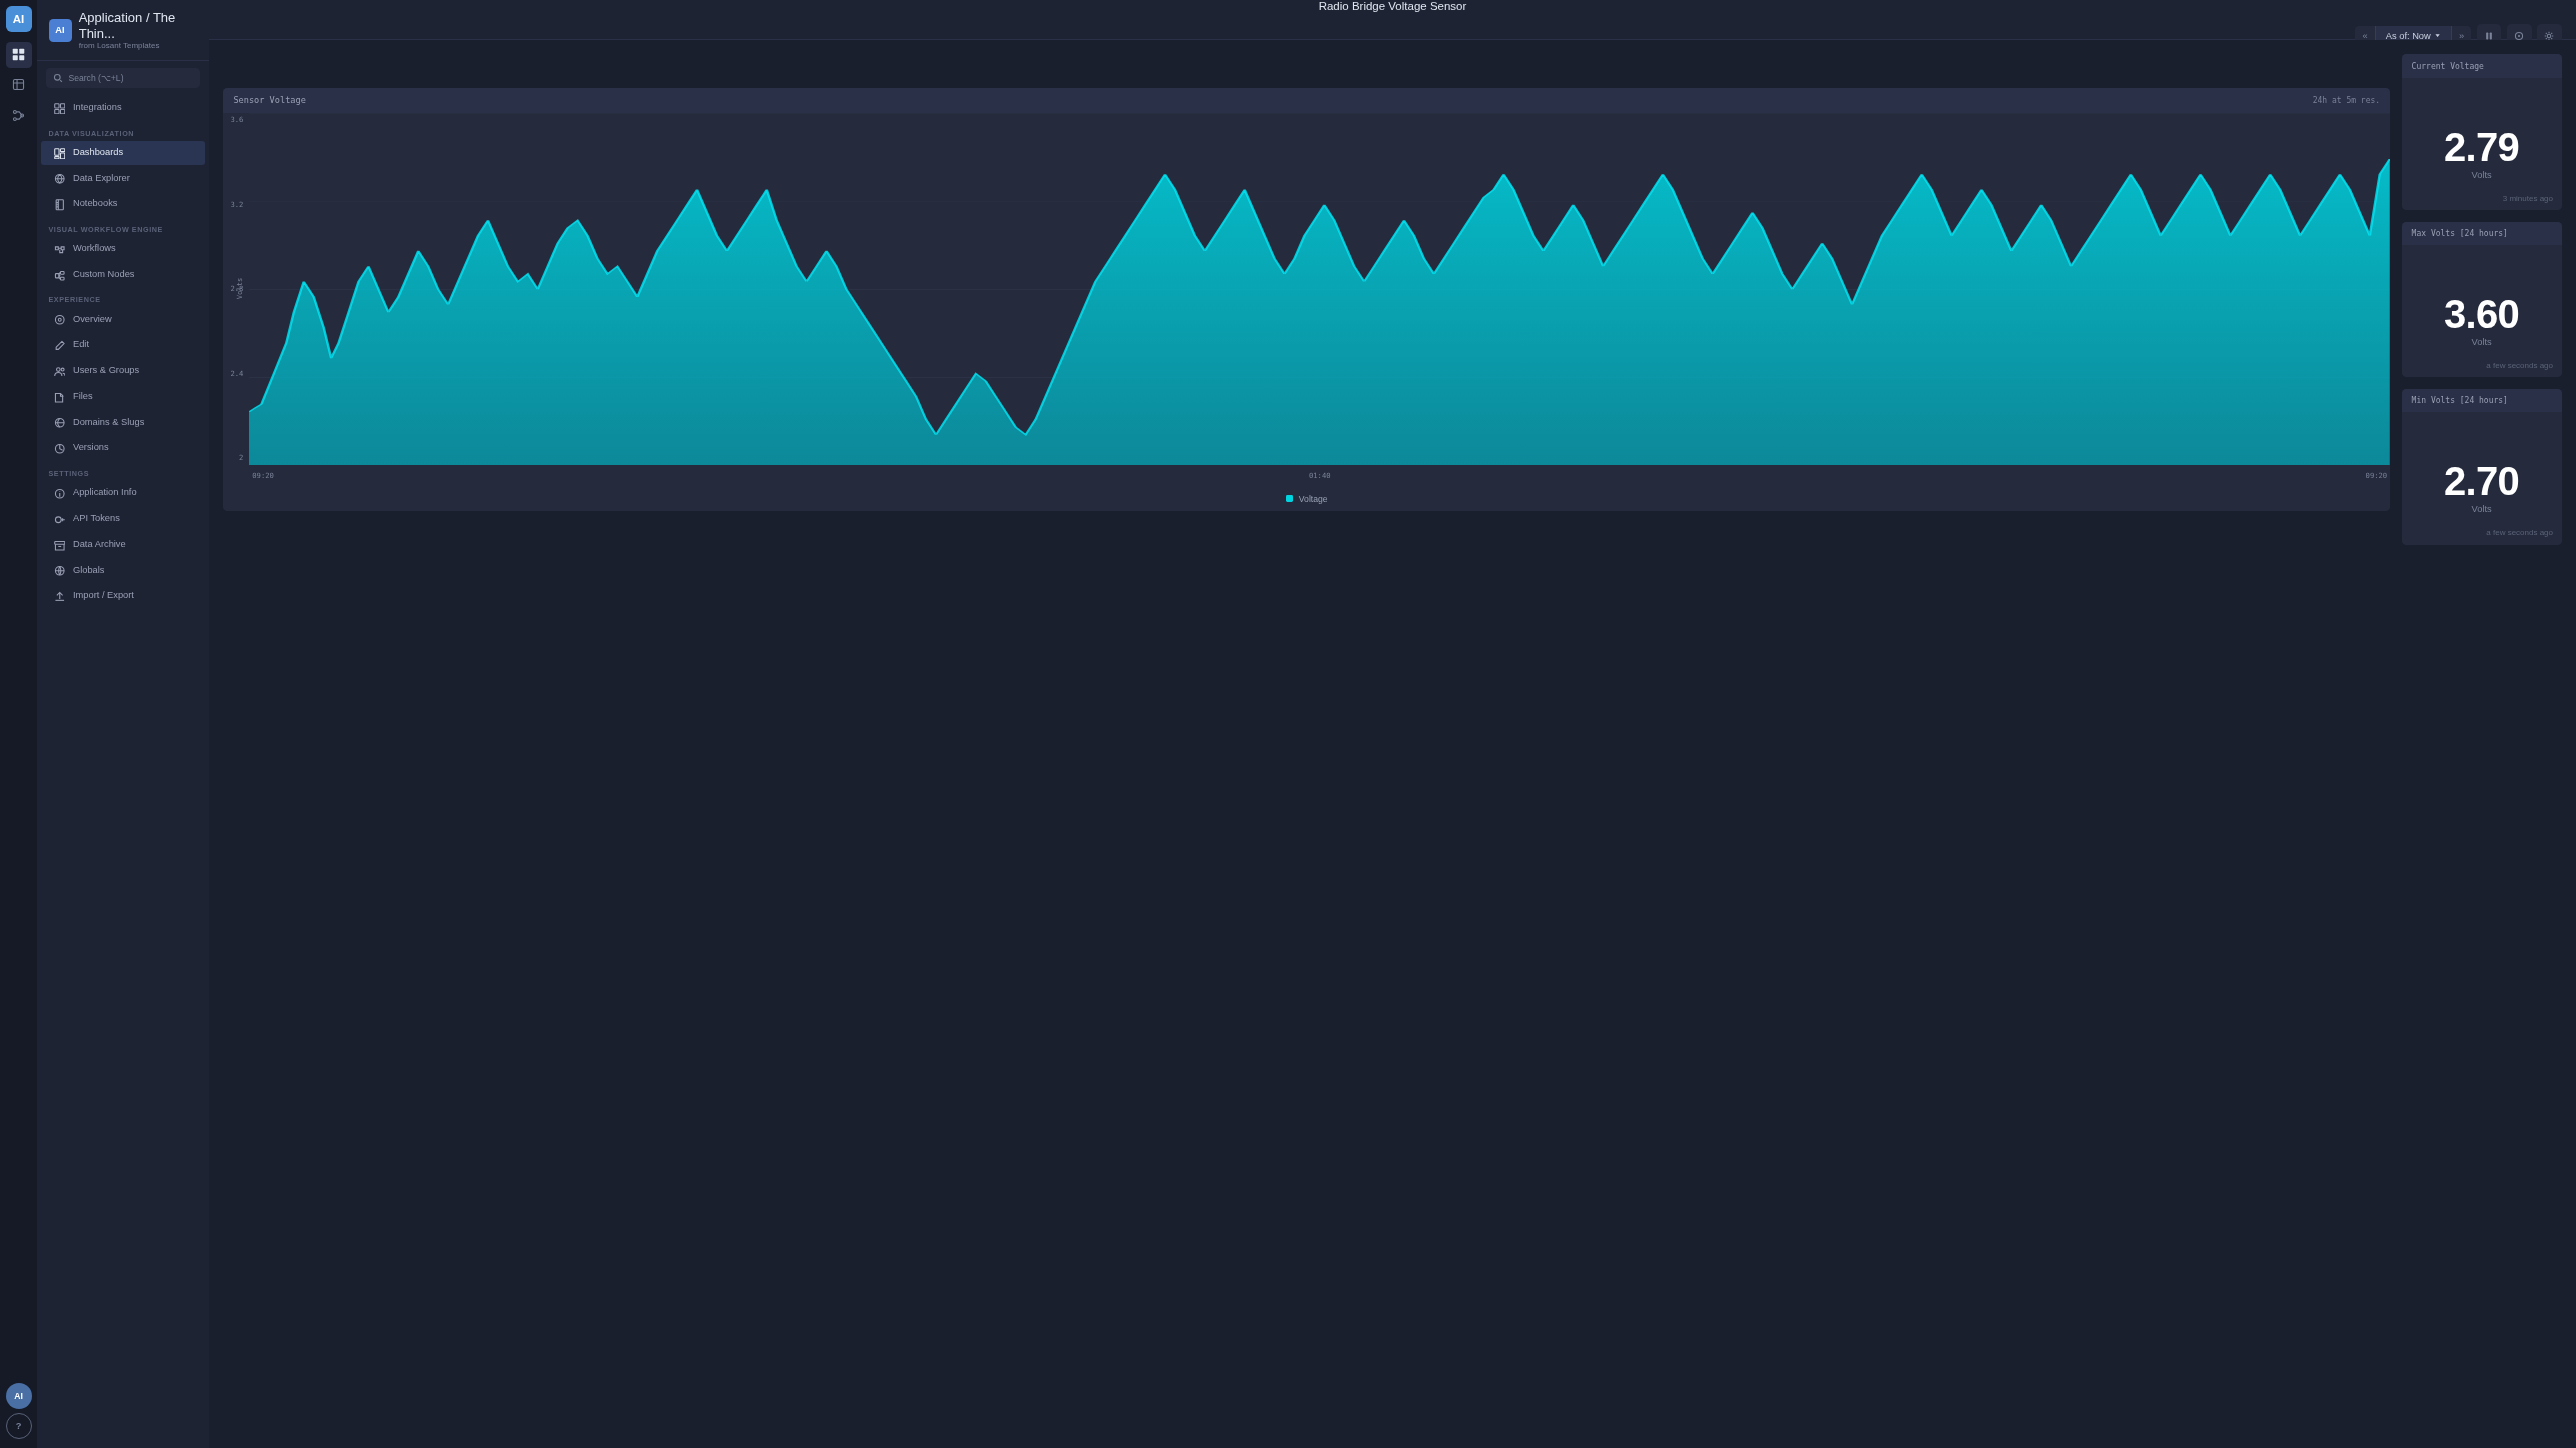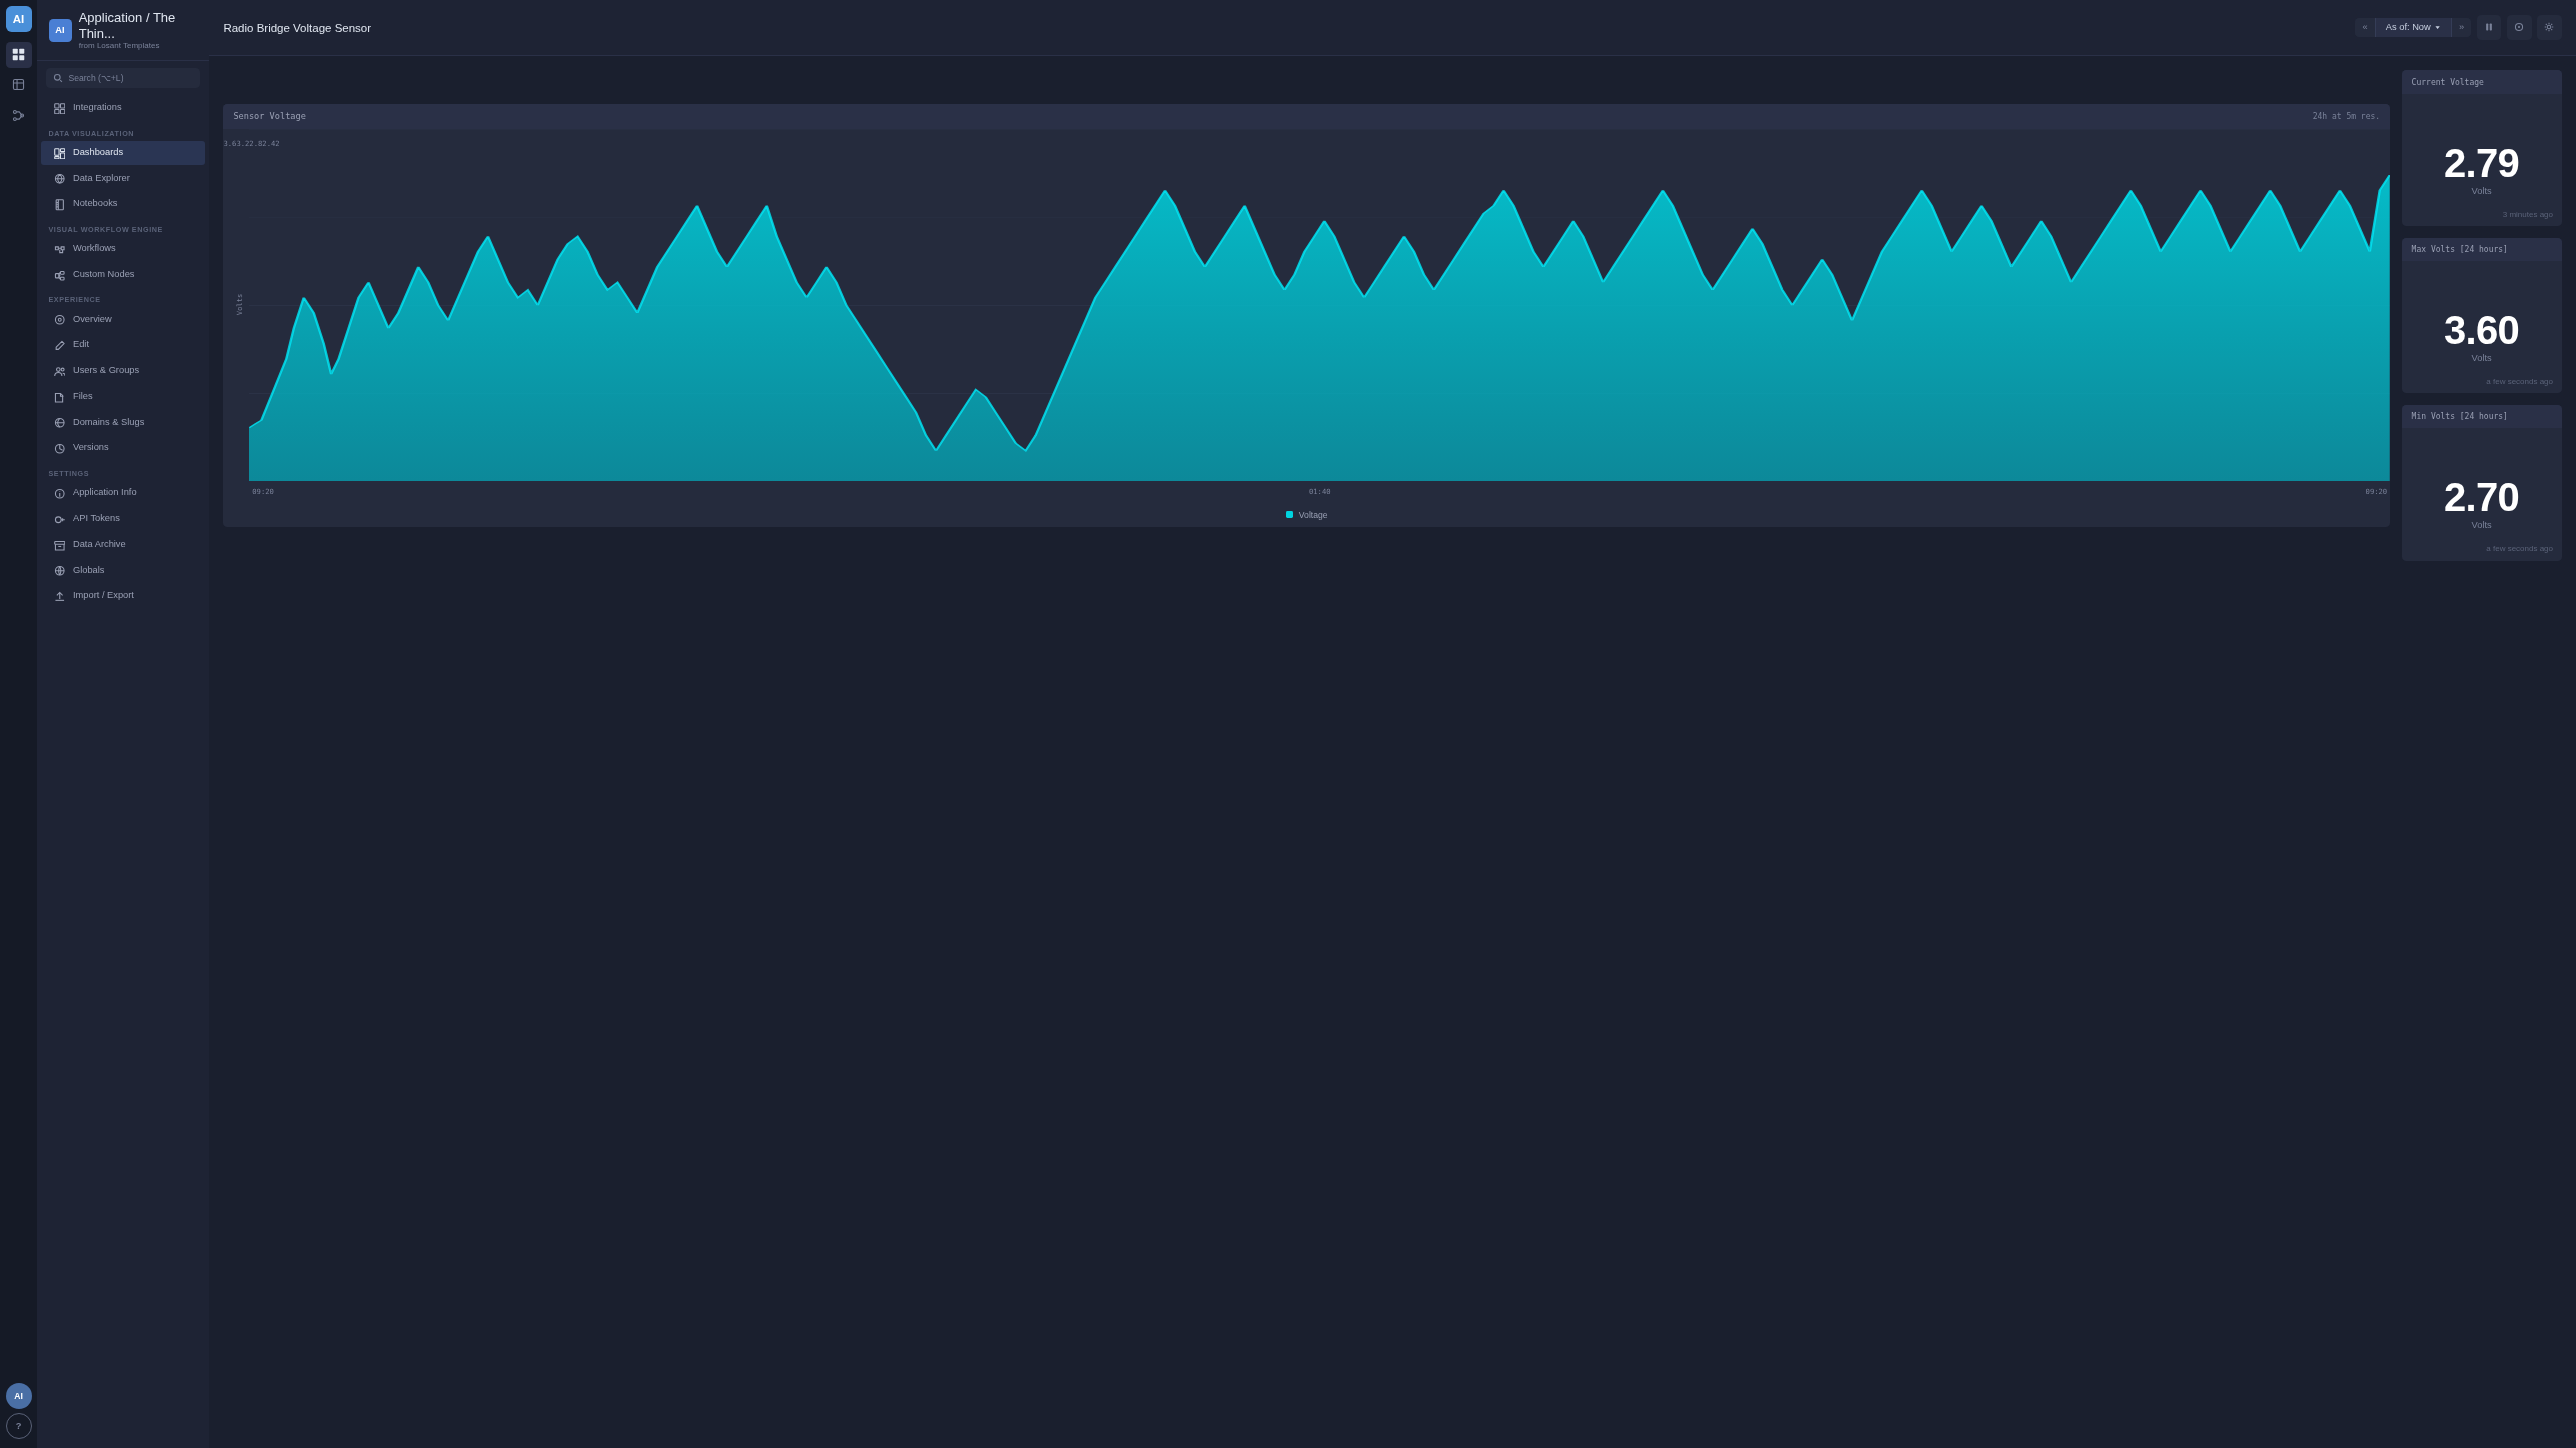--- a/index.html
+++ b/index.html
@@ -108,28 +108,29 @@
     
     .main {
       flex: 1;
       display: flex;
       flex-direction: column;
       overflow: hidden;
     }
 
     
     .topbar {
-      height: 56px;
+      height: 40px;
       background: #1e2334;
       border-bottom: 0.7px solid #2a3047;
       display: flex;
       align-items: center;
       padding: 0 14.4px;
       gap: 11.5px;
       flex-shrink: 0;
+      flex-direction: column;
     }
     .topbar-title {
       font-size: 11.5px;
       color: #e0e6f0;
       font-weight: 500;
     }
     .topbar-controls {
       margin-left: auto;
       display: flex;
       align-items: center;
@@ -265,24 +266,24 @@
       letter-spacing: -0.7px;
       margin-top: 32px;
     }
     .stat-unit { font-size: 9.3px; color: #7a8299; margin-top: 2.9px; }
     .stat-time { font-size: 8px; color: #5a6278; text-align: right; padding: 4.3px 8.6px 7.2px; }
 
     
     .y-axis-labels {
       position: absolute;
       left: 0;
-      top: 8px;
+      top: 0;
       height: calc(100% - 21.6px);
       display: flex;
-      flex-direction: row;
+      flex-direction: column;
       justify-content: space-between;
       padding: 2.9px 0;
       font-size: 7.2px;
       color: #7a8299;
       font-family: monospace;
       width: 20px;
       text-align: right;
     }
     .chart-inner {
       position: absolute;

